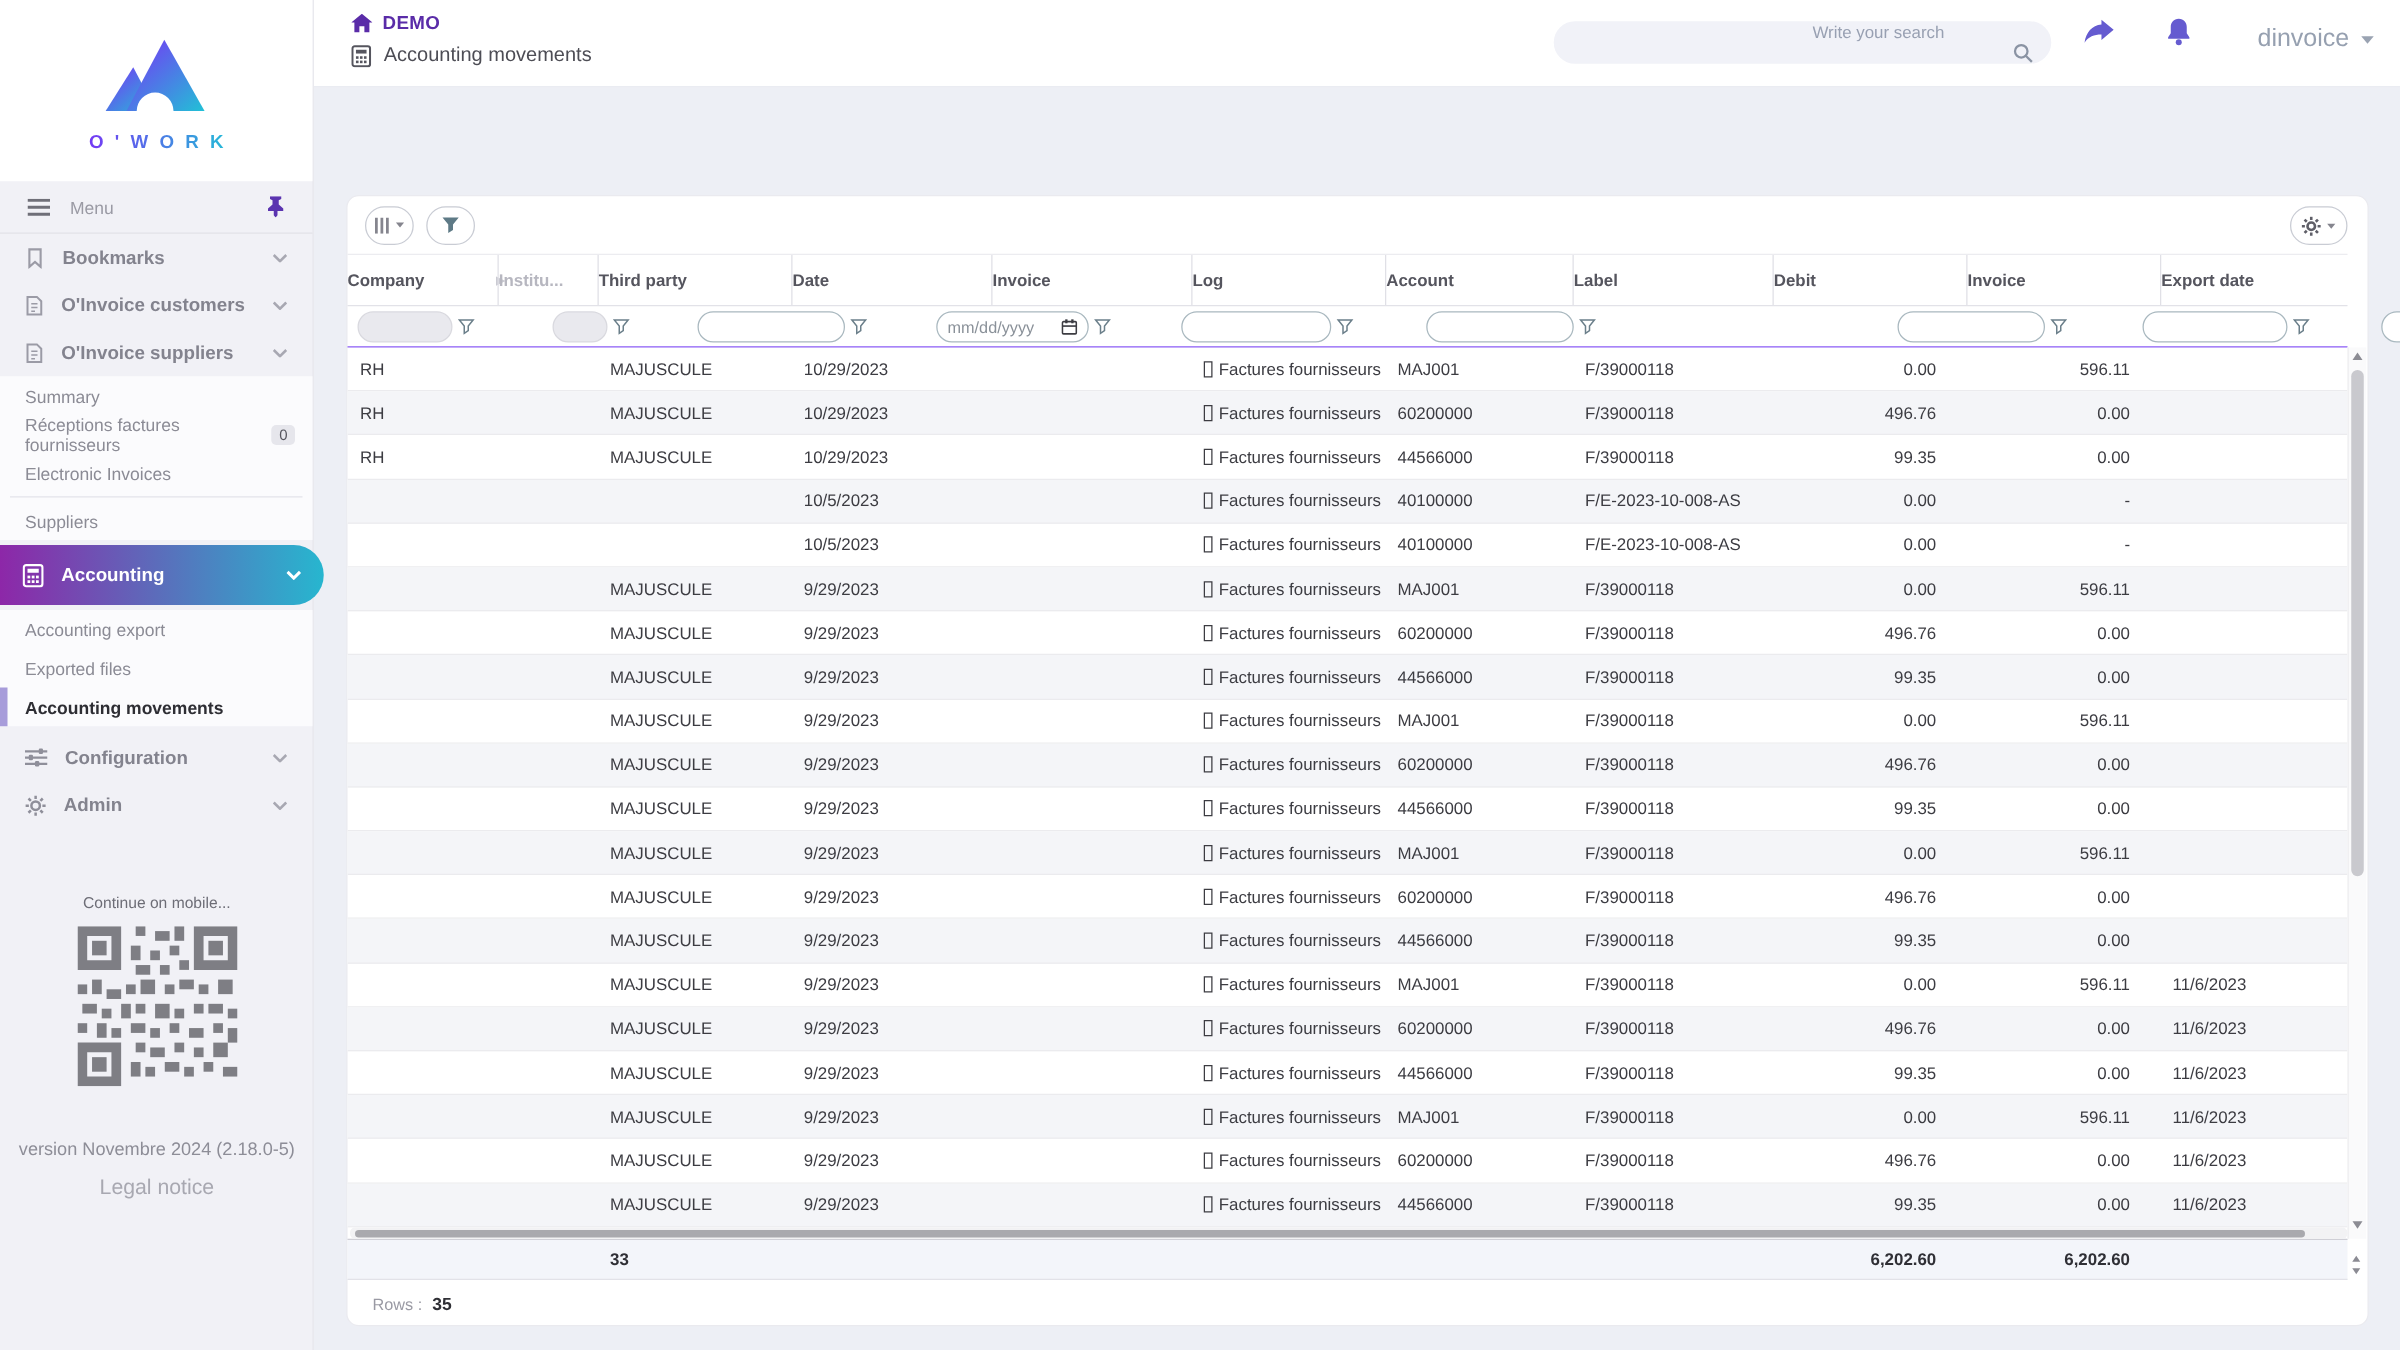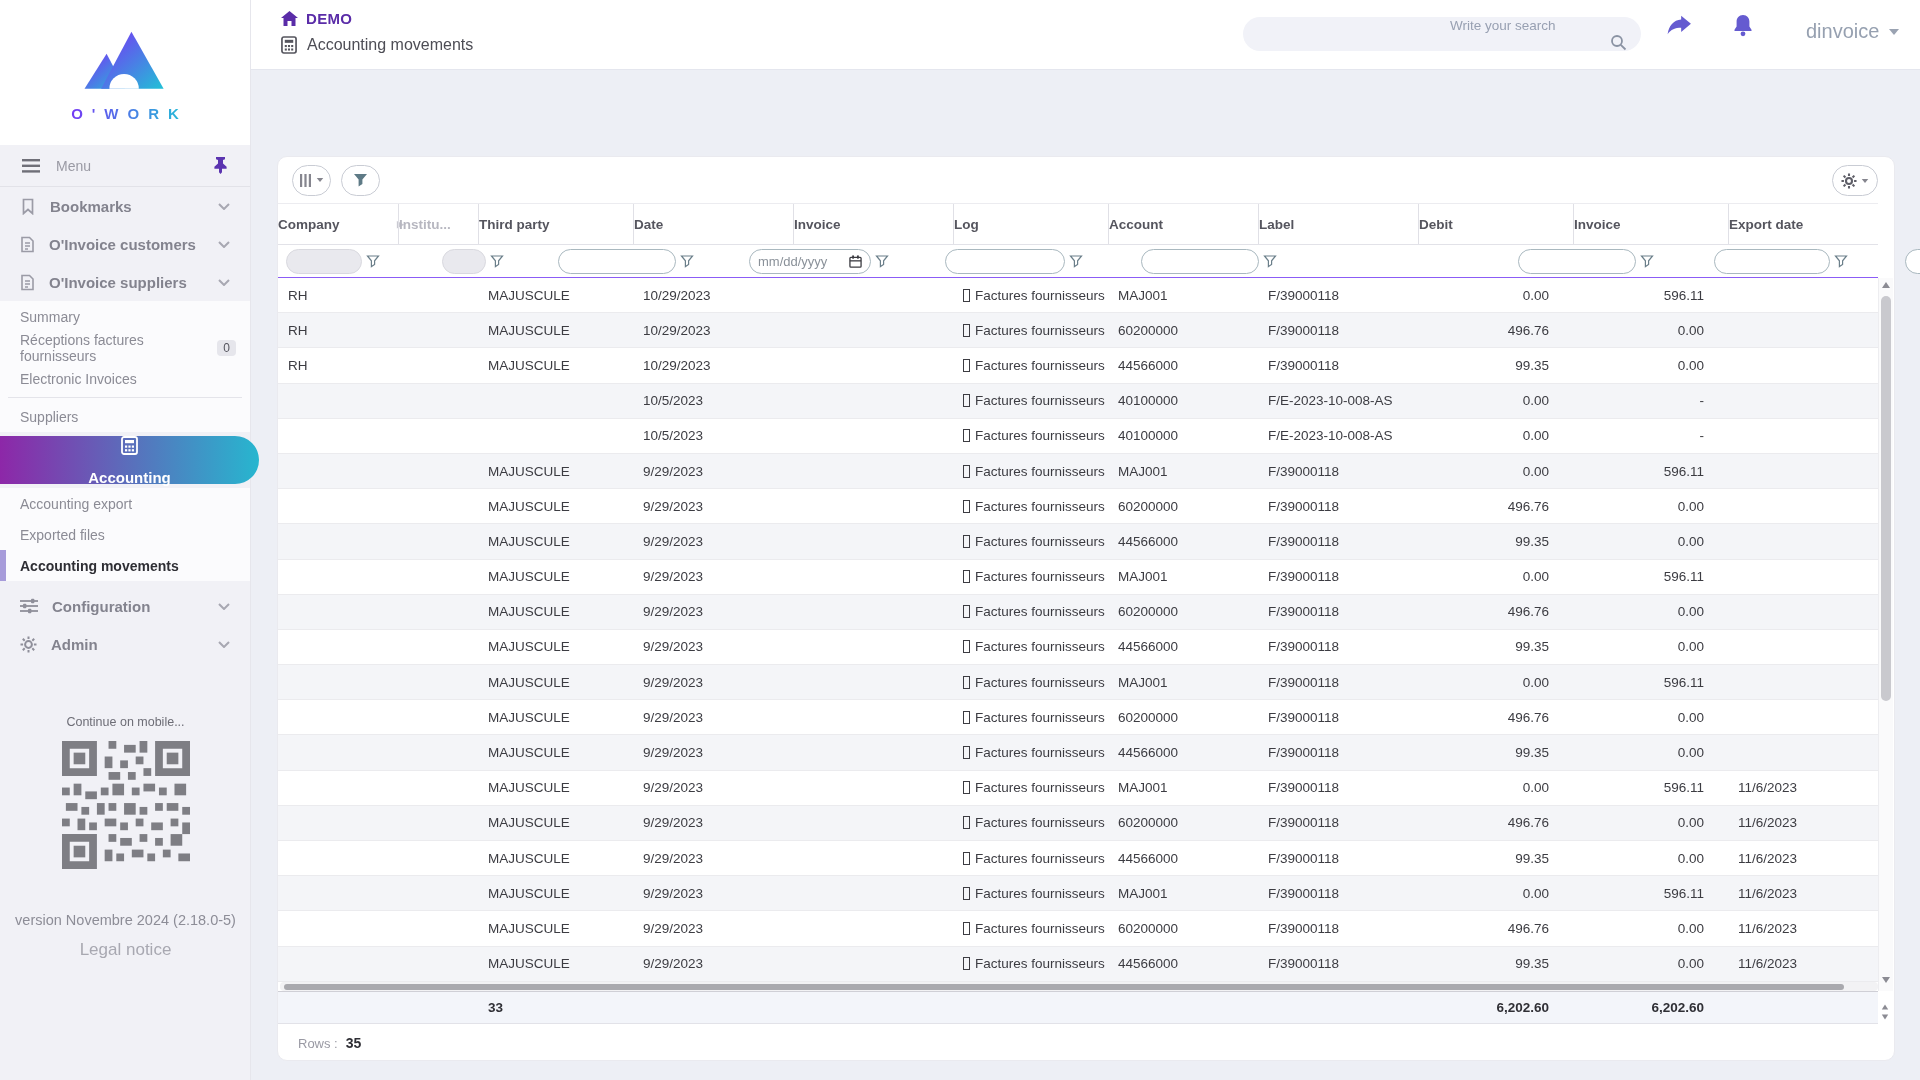--- a/index.html
+++ b/index.html
@@ -43,21 +43,21 @@
   .sub-item { height:31px; display:flex; align-items:center; padding:0 14px 0 20px;
     font-size:14px; color:#8b8b95; cursor:pointer; position:relative; }
   .sub-item .lbl { flex:1; }
   .sub-item.active { color:#2e2e34; font-weight:bold; }
   .active-bar { position:absolute; left:0; top:0; bottom:0; width:6px; background:#a79cda; }
   .sub-divider { height:1px; background:#e4e4ea; margin:3px 8px; }
   .badge { background:#e6e6ec; color:#55555e; font-size:12px; padding:1px 6px; border-radius:4px; }
   .grad-item { height:48px; width:259px; margin:4px 0;
     background:linear-gradient(90deg,#8d27a8,#27b6cf);
     border-radius:0 26px 26px 0; display:flex; align-items:center; padding:0 18px; gap:14px;
-    color:#ffffff; font-weight:bold; font-size:15px; cursor:pointer;flex-direction:column; }
+    color:#ffffff; font-weight:bold; font-size:15px; cursor:pointer; }
   .grad-item .lbl { flex:1; }
   .mobile-box { position:absolute; left:0; top:715px; width:251px; text-align:center; }
   .mobile-text { font-size:12.5px; color:#6d6d76; margin-bottom:12px; }
   .version { position:absolute; left:0; top:912px; width:251px; text-align:center;
     font-size:14.5px; color:#8d8d97; }
   .legal { position:absolute; left:0; top:940px; width:251px; text-align:center;
     font-size:17px; color:#a8a8b1; cursor:pointer; }
 
   
   .card { position:absolute; left:277px; top:156px; width:1618px; height:905px;

